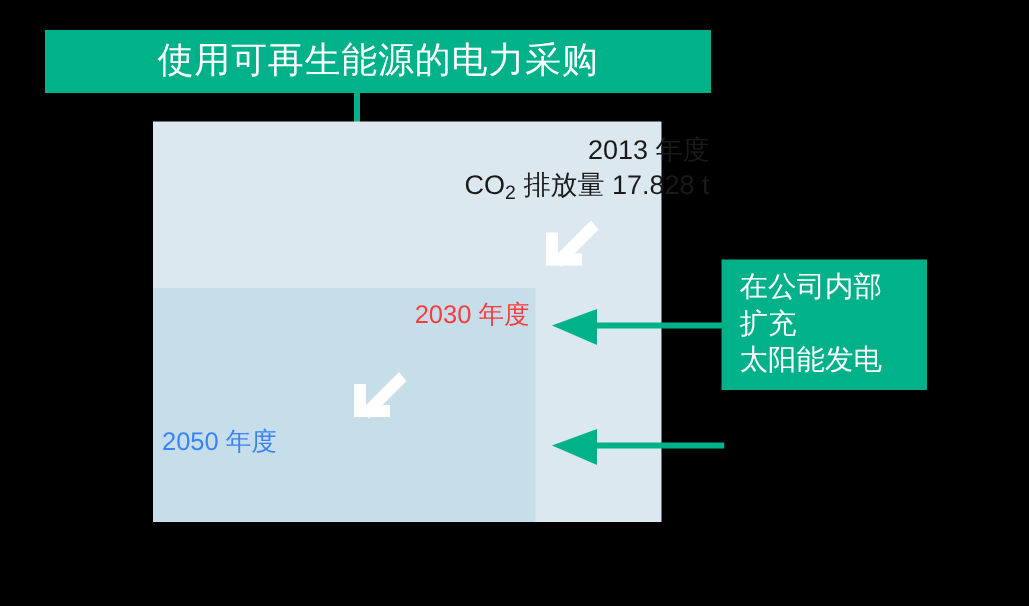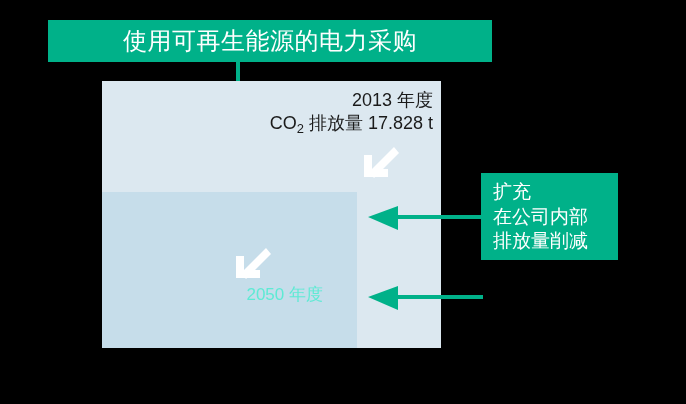--- a/index.html
+++ b/index.html
@@ -21,21 +21,20 @@
     position: absolute;
     left: 30px;
     top: 20px;
     width: 444px;
     height: 42px;
     background: #00b189;
     display: flex;
     align-items: center;
     justify-content: center;
     box-sizing: border-box;
-    margin-left: 18px;
   }
   .title-banner .title-text {
     color: #ffffff;
     font-size: 24px;
     line-height: 1;
     letter-spacing: 0.5px;
     white-space: nowrap;
   }
 
   
@@ -47,20 +46,21 @@
     height: 112px;
   }
 
   
   .chart-body {
     position: absolute;
     left: 102px;
     top: 81px;
     width: 339px;
     height: 267px;
+    padding-left: 40px;
   }
   .band-top {
     position: absolute;
     left: 0;
     top: 0;
     width: 339px;
     height: 111px;
     background: #dce8f0;
   }
   .band-bottom-light {
@@ -98,22 +98,22 @@
     top: 118px;
     width: 245px;
     text-align: right;
     color: #fa3c3c;
     font-size: 17px;
   }
   .label-2050 {
     left: 6px;
     top: 203px;
     width: 215px;
-    text-align: right;
-    color: #5eead4;
+    text-align: left;
+    color: #3b82f6;
     font-size: 17px;
   }
   .sub {
     font-size: 0.72em;
     vertical-align: -0.28em;
   }
 
   
   .white-arrow {
     position: absolute;
@@ -180,20 +180,21 @@
     </div>
 
     <div class="white-arrow" style="left:256px; top:62px;">
       <svg width="42" height="42" viewBox="0 0 42 42" xmlns="http://www.w3.org/2000/svg">
         <polygon points="36,4 41,10 16,35 11,29" fill="#ffffff"></polygon>
         <polygon points="6,34 6,12 14,12 14,26 30,26 30,34" fill="#ffffff"></polygon>
       </svg>
     </div>
 
     <div class="label-block label-2030">
+      <div>2030 年度</div>
     </div>
 
     <div class="white-arrow" style="left:128px; top:163px;">
       <svg width="42" height="42" viewBox="0 0 42 42" xmlns="http://www.w3.org/2000/svg">
         <polygon points="36,4 41,10 16,35 11,29" fill="#ffffff"></polygon>
         <polygon points="6,34 6,12 14,12 14,26 30,26 30,34" fill="#ffffff"></polygon>
       </svg>
     </div>
 
     <div class="label-block label-2050">
@@ -209,19 +210,19 @@
   </div>
 
   <div class="connector" style="left:368px; top:285px;">
     <svg width="115" height="26" viewBox="0 0 115 26" xmlns="http://www.w3.org/2000/svg">
       <rect x="26" y="10" width="89" height="4" fill="#00b189"></rect>
       <polygon points="0,12 30,1 30,25" fill="#00b189"></polygon>
     </svg>
   </div>
 
   <div class="callout callout-solar">
+    <span class="line">在公司内部</span>
     <span class="line">扩充</span>
-    <span class="line">在公司内部</span>
-    <span class="line">排放量削减</span>
+    <span class="line">太阳能发电</span>
   </div>
 
 
 </div>
 
 </body></html>

